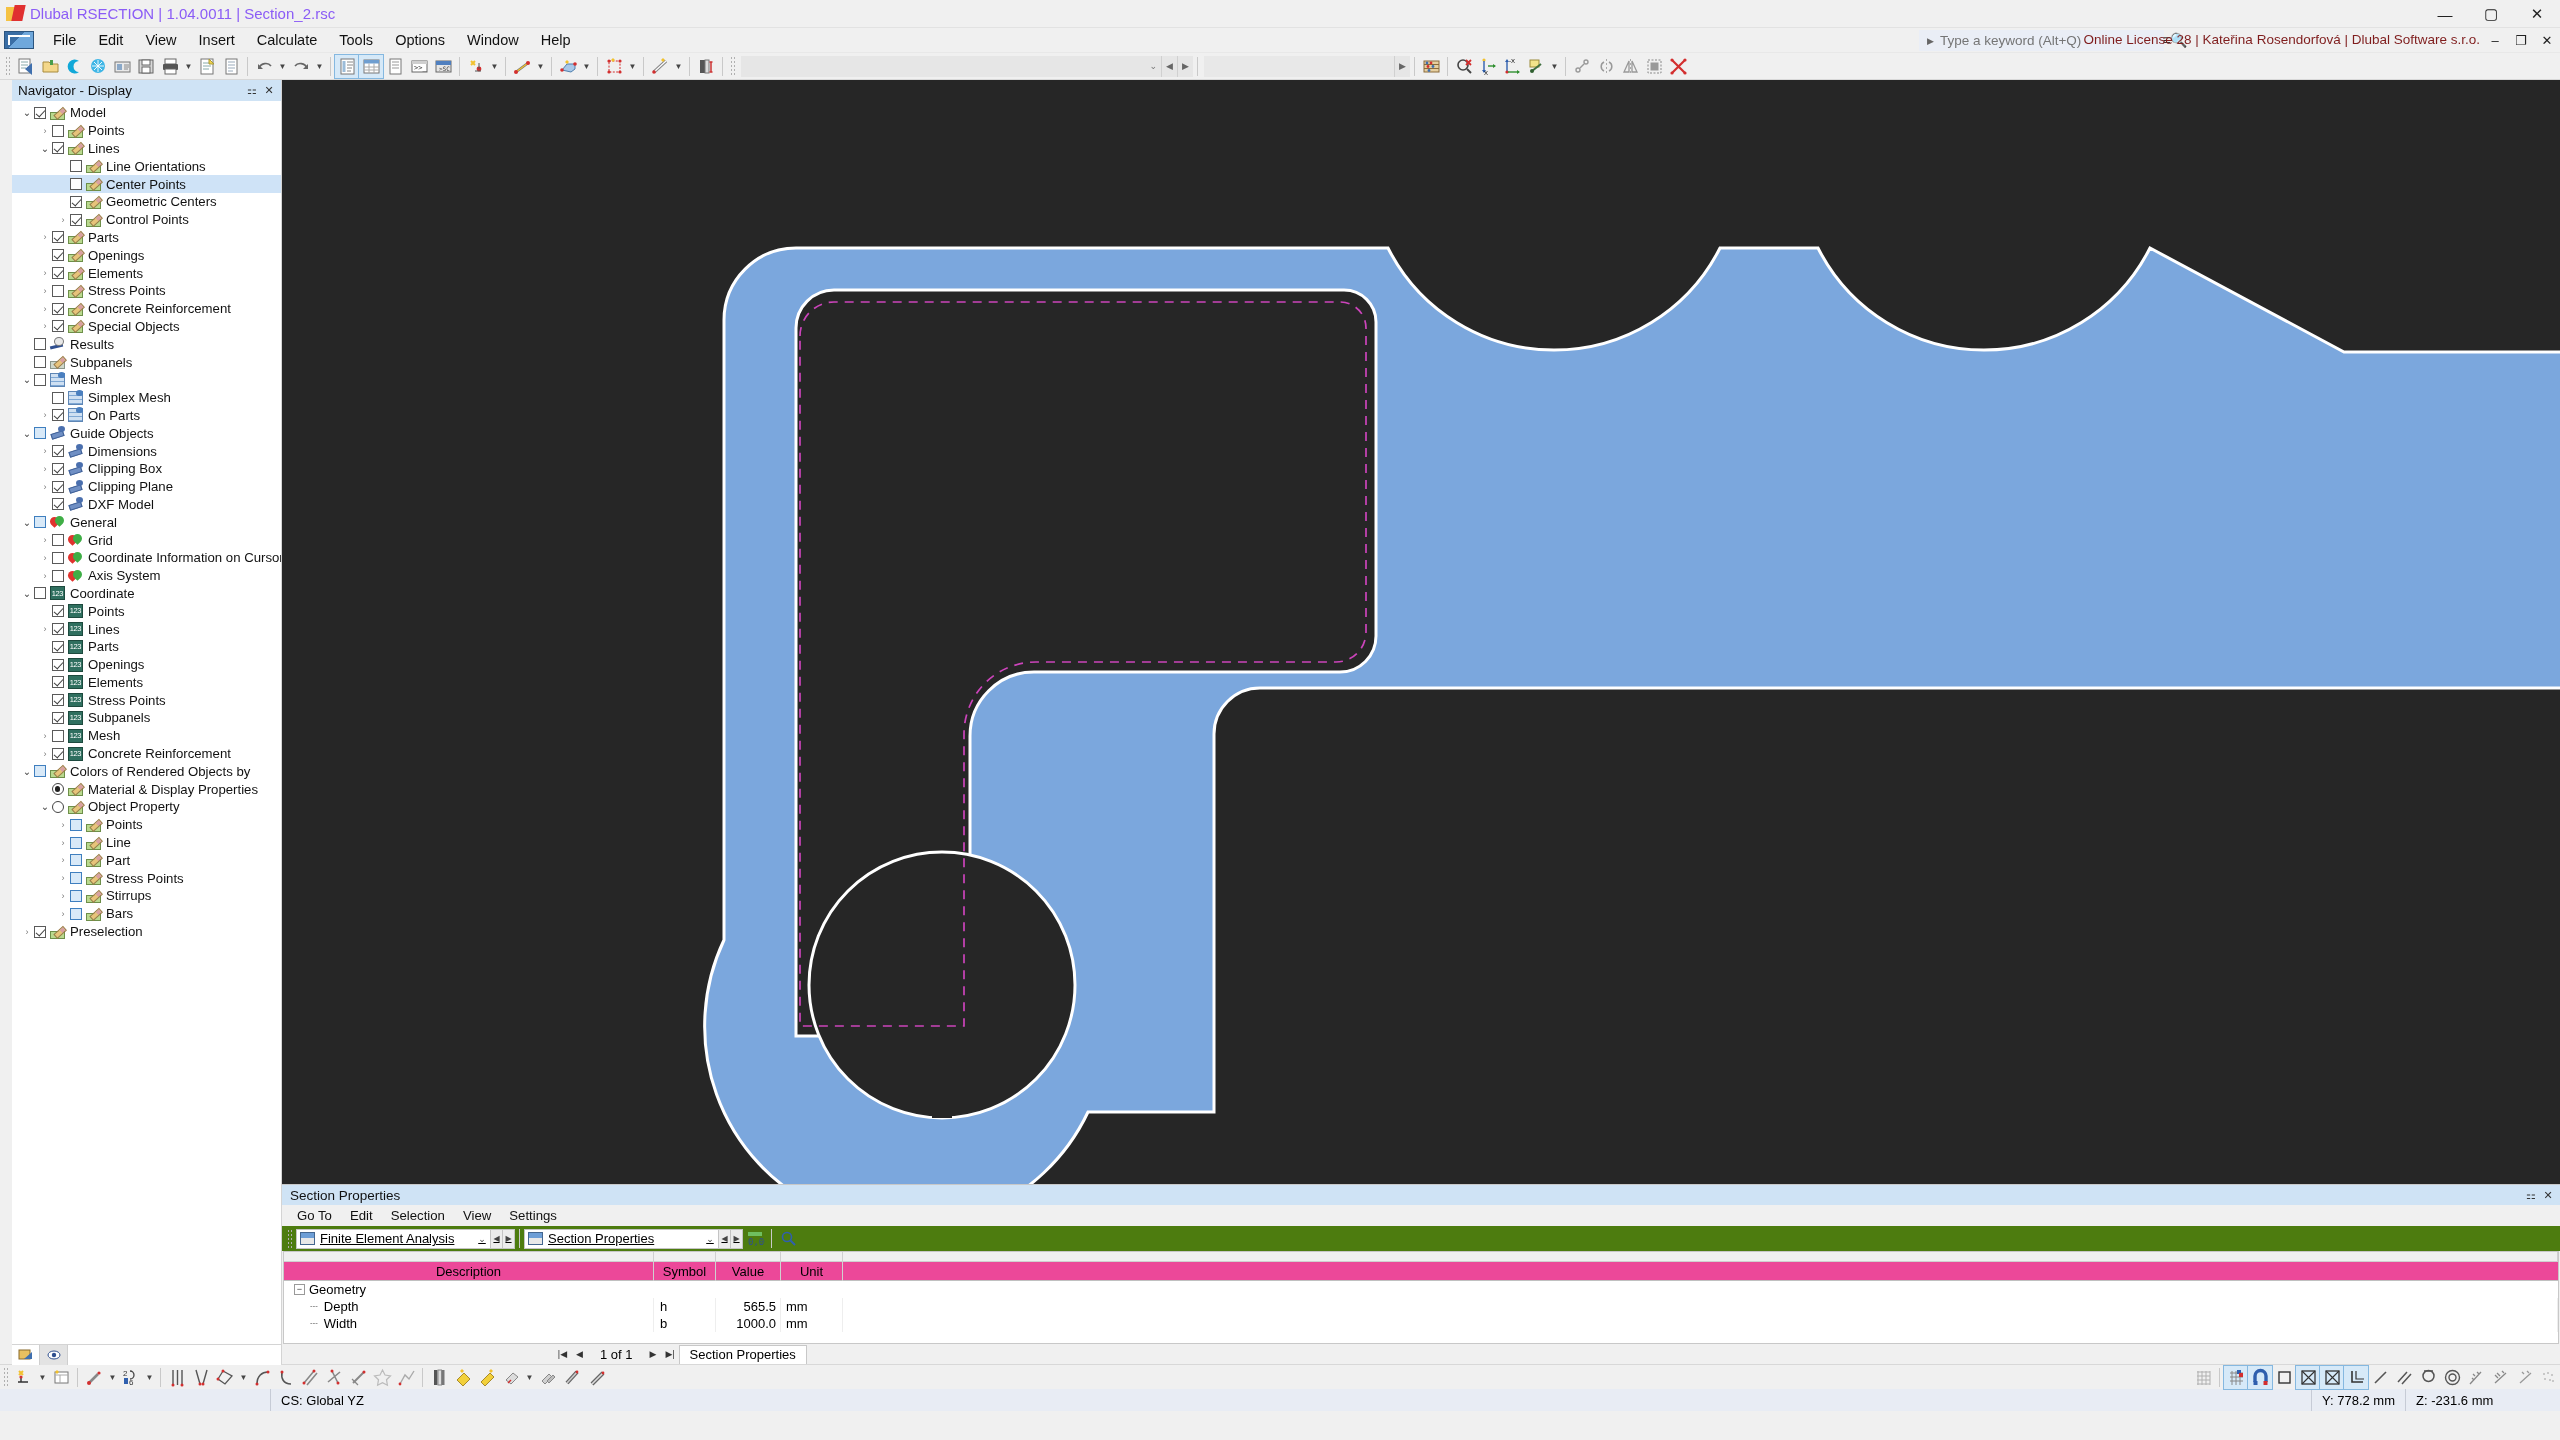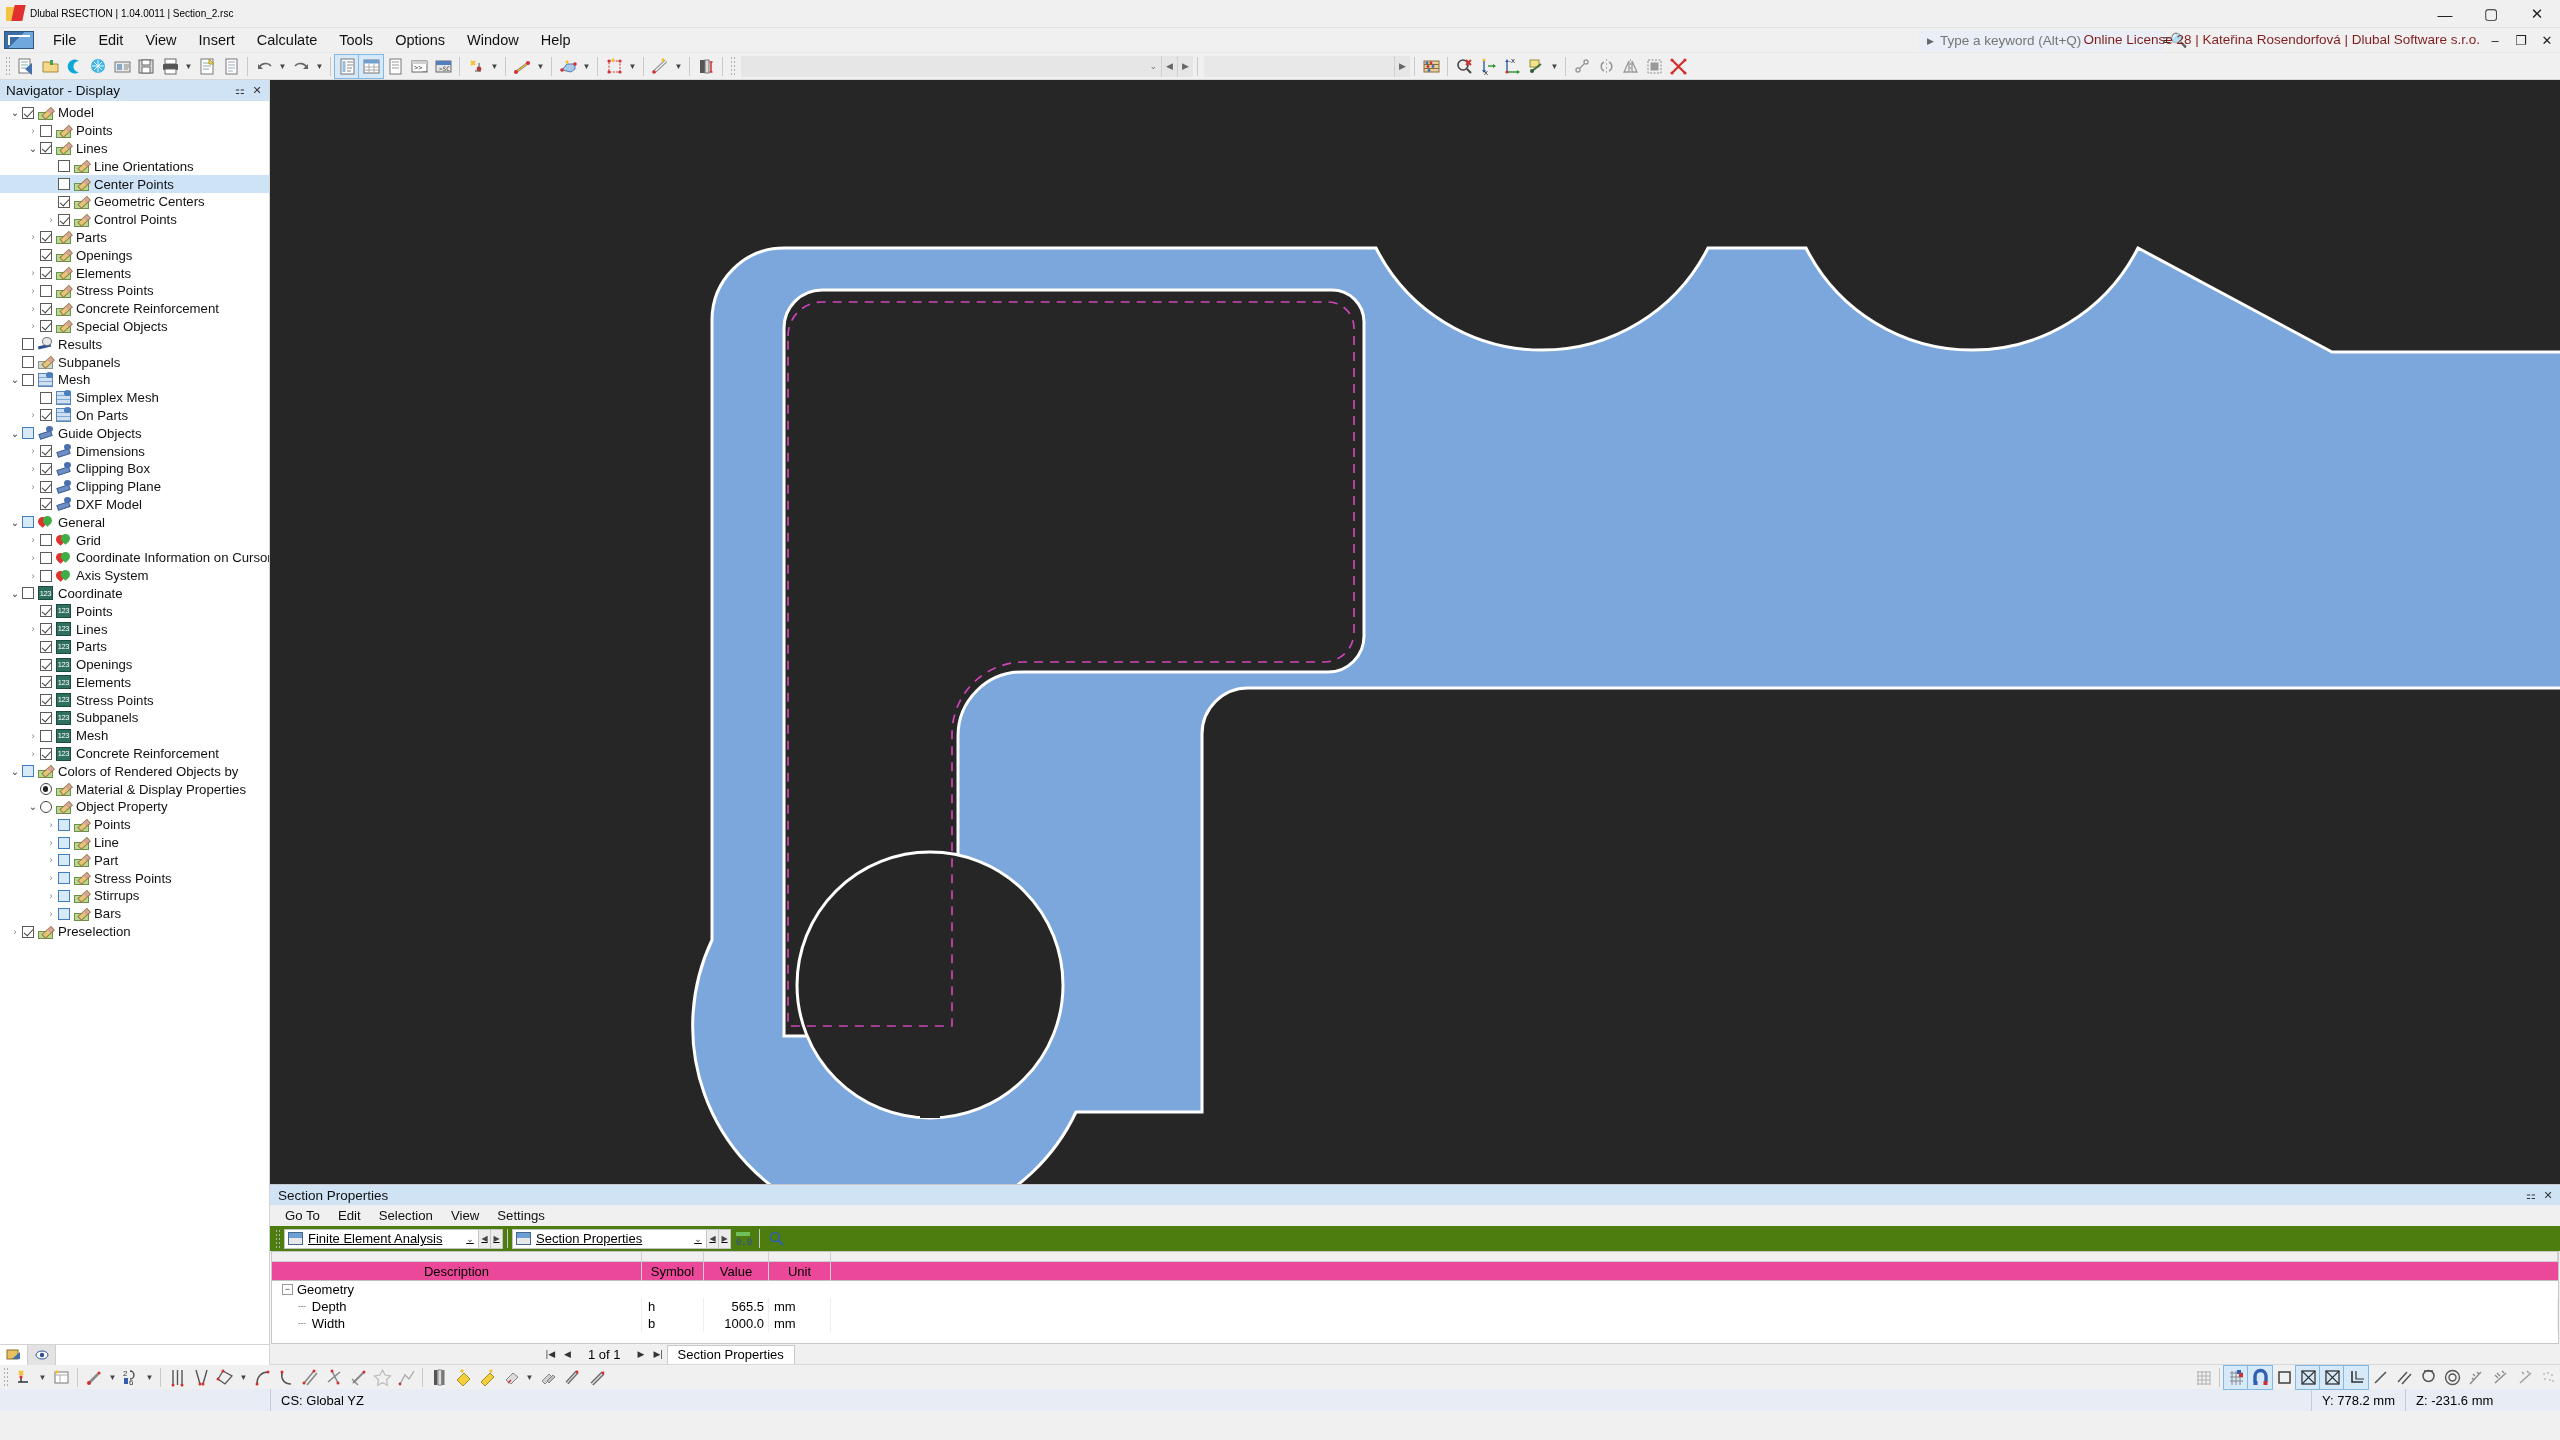--- a/index.html
+++ b/index.html
@@ -6,21 +6,21 @@
   html,body { width:2560px; height:1440px; overflow:hidden;
     font-family:"Liberation Sans", sans-serif; font-size:16px; color:#000; background:#f0f0f0; }
 
   
   #titlebar { height:28px; background:#f0f0f0; display:flex; align-items:center;
     border-bottom:1px solid #e2e2e2; position:relative; }
   #titlebar .app-icon { width:18px; height:18px; margin:0 6px 0 6px; flex:none; position:relative; }
   #titlebar .app-icon .b1 { position:absolute; left:0; top:2px; width:9px; height:14px; background:#f5c242; }
   #titlebar .app-icon .b2 { position:absolute; left:7px; top:0; width:11px; height:16px;
     background:#e03030; transform:skewX(-12deg); }
-  #titlebar .title-text { font-size:10px; color:#000000; }
+  #titlebar .title-text { font-size:15px; color:#8b5cf6; }
   #win-buttons { position:absolute; right:0; top:0; height:28px; display:flex; }
   #win-buttons div { width:46px; height:28px; display:flex; align-items:center; justify-content:center;
     font-size:15px; color:#222; }
 
   
   #menubar { height:25px; background:#f0f0f0; display:flex; align-items:center; position:relative;
     border-bottom:1px solid #e8e8e8; }
   #menubar .menu-logo { width:30px; height:18px; margin-left:4px; margin-right:8px;
     background:linear-gradient(135deg,#3a6ea5 0%, #3a6ea5 45%, #6fa8dc 45%, #6fa8dc 100%);
     border:1px solid #2c5party; border:1px solid #2c557f; flex:none; position:relative; }
@@ -52,21 +52,21 @@
   .caret { width:13px; height:23px; display:flex; align-items:center; justify-content:center;
     flex:none; font-size:8px; color:#444; cursor:default; }
   #tb-combo { width:420px; height:21px; background:#e6e6e6; border:0; display:flex;
     align-items:center; justify-content:flex-end; padding-right:4px; margin-left:2px; }
   #tb-combo .cv { font-size:11px; color:#777; }
   .spin { width:16px; height:21px; background:#e6e6e6; display:flex; align-items:center;
     justify-content:center; font-size:9px; color:#666; border-left:1px solid #d0d0d0; }
   #tb-combo2 { width:190px; height:21px; background:#e8e8e8; margin-left:2px; }
 
   
-  #main { display:flex; height:1284px; }
+  #main { display:flex; height:1284px;padding-left:12px; }
 
   
   #nav { width:270px; background:#fff; display:flex; flex-direction:column;
     border-right:1px solid #d4d4d4; }
   #nav-head { height:21px; background:#cfe3f5; display:flex; align-items:center;
     padding-left:6px; font-size:13.5px; color:#111; position:relative; }
   #nav-head .hb { position:absolute; top:3px; width:14px; height:14px;
     display:flex; align-items:center; justify-content:center; font-size:11px; color:#333; }
   #tree { flex:1; overflow:hidden; padding-top:3px; background:#fff; }
   .row { display:flex; align-items:center; height:17.8px; font-size:13.2px; color:#111;

